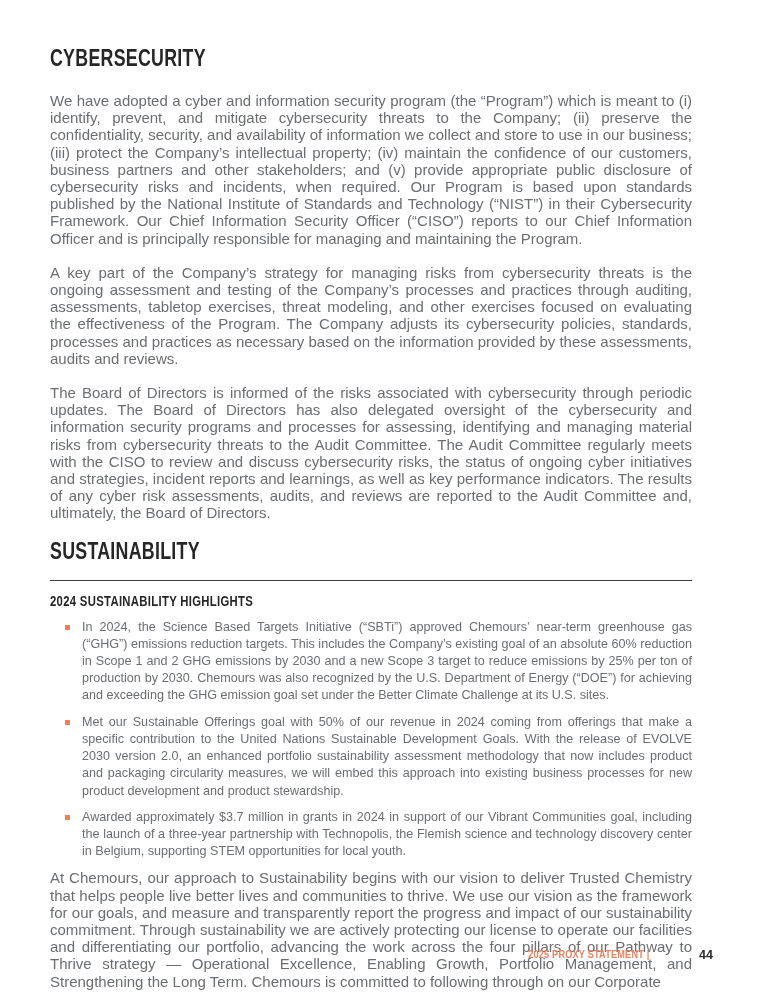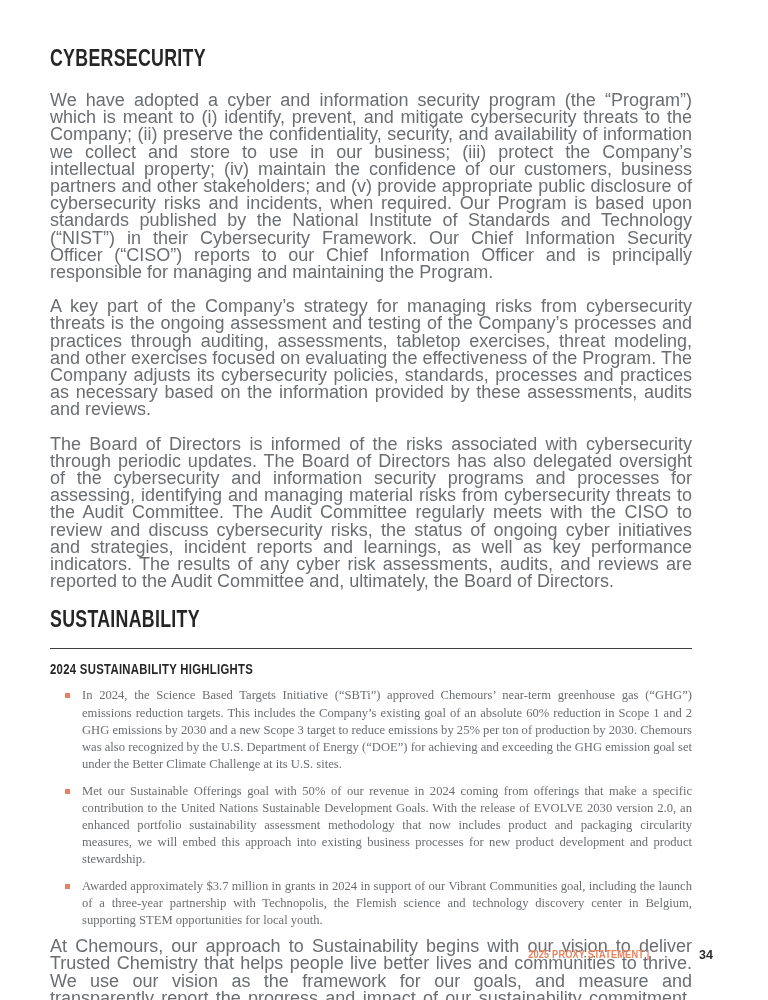--- a/index.html
+++ b/index.html
@@ -20,33 +20,33 @@
   .condensed {
     display: inline-block;
     font-weight: 700;
     transform: scaleX(0.74);
     transform-origin: 0 50%;
     letter-spacing: 0.4px;
     white-space: nowrap;
   }
   .body {
     margin: 0 0 17px 0;
-    font-size: 18px; line-height: 17.2px;
+    font-size: 15px; line-height: 17.2px;
     color: var(--body-text, #6b6e71);
     text-align: justify;
   }
   .body.last { margin-bottom: 16px; }
   .rule {
     border: none;
     border-top: 1.4px solid var(--rule, #3f3f3f);
     margin: 17px 0 13px 0;
   }
   .h2 { margin: 12px 0 10px 0; font-size: 14.5px; line-height: 15px; color: var(--heading, #262626); }
   .h2 .condensed { transform: scaleX(0.78); }
-  ul.highlights { list-style: none; margin: 0 0 0 0; padding: 0; font-family: Liberation Serif, serif; }
+  ul.highlights { list-style: none; margin: 0 0 0 0; padding: 0; }
   ul.highlights li {
     position: relative;
     padding-left: 32px;
     margin: 0 0 9px 0;
     font-size: 12.6px; line-height: 17.2px;
     color: var(--body-text, #6b6e71);
     text-align: justify;
   }
   .bullet {
     position: absolute; left: 15px; top: 6px;
@@ -99,16 +99,16 @@
         <span class="bullet"></span>
         <span>Awarded approximately $3.7 million in grants in 2024 in support of our Vibrant Communities goal, including the launch of a three-year partnership with Technopolis, the Flemish science and technology discovery center in Belgium, supporting STEM opportunities for local youth.</span>
       </li>
     </ul>
 
     <p class="body last">At Chemours, our approach to Sustainability begins with our vision to deliver Trusted Chemistry that helps people live better lives and communities to thrive. We use our vision as the framework for our goals, and measure and transparently report the progress and impact of our sustainability commitment. Through sustainability we are actively protecting our license to operate our facilities and differentiating our portfolio, advancing the work across the four pillars of our Pathway to Thrive strategy — Operational Excellence, Enabling Growth, Portfolio Management, and Strengthening the Long Term. Chemours is committed to following through on our Corporate</p>
   </section>
 
   <div class="footer">
     <span class="footer-label">2025 PROXY STATEMENT |</span>
-    <span class="page-number">34</span>
+    <span class="page-number">44</span>
   </div>
 
 </div>
 
 </body></html>

